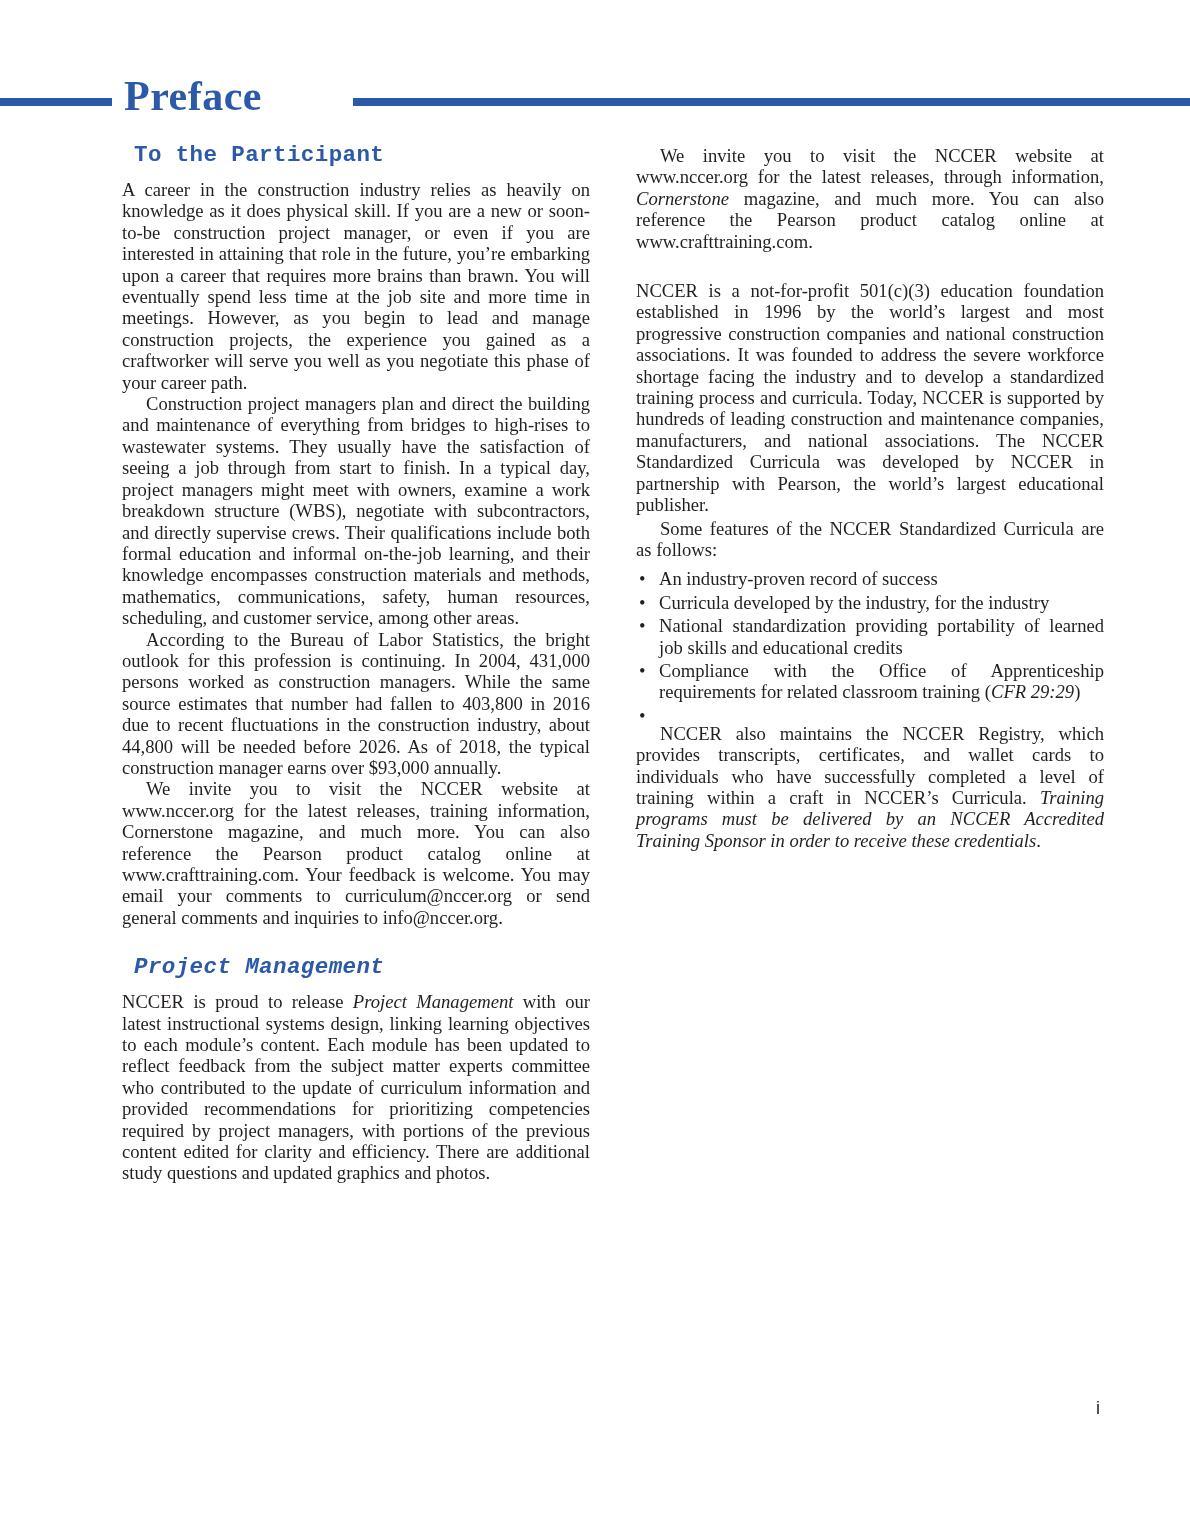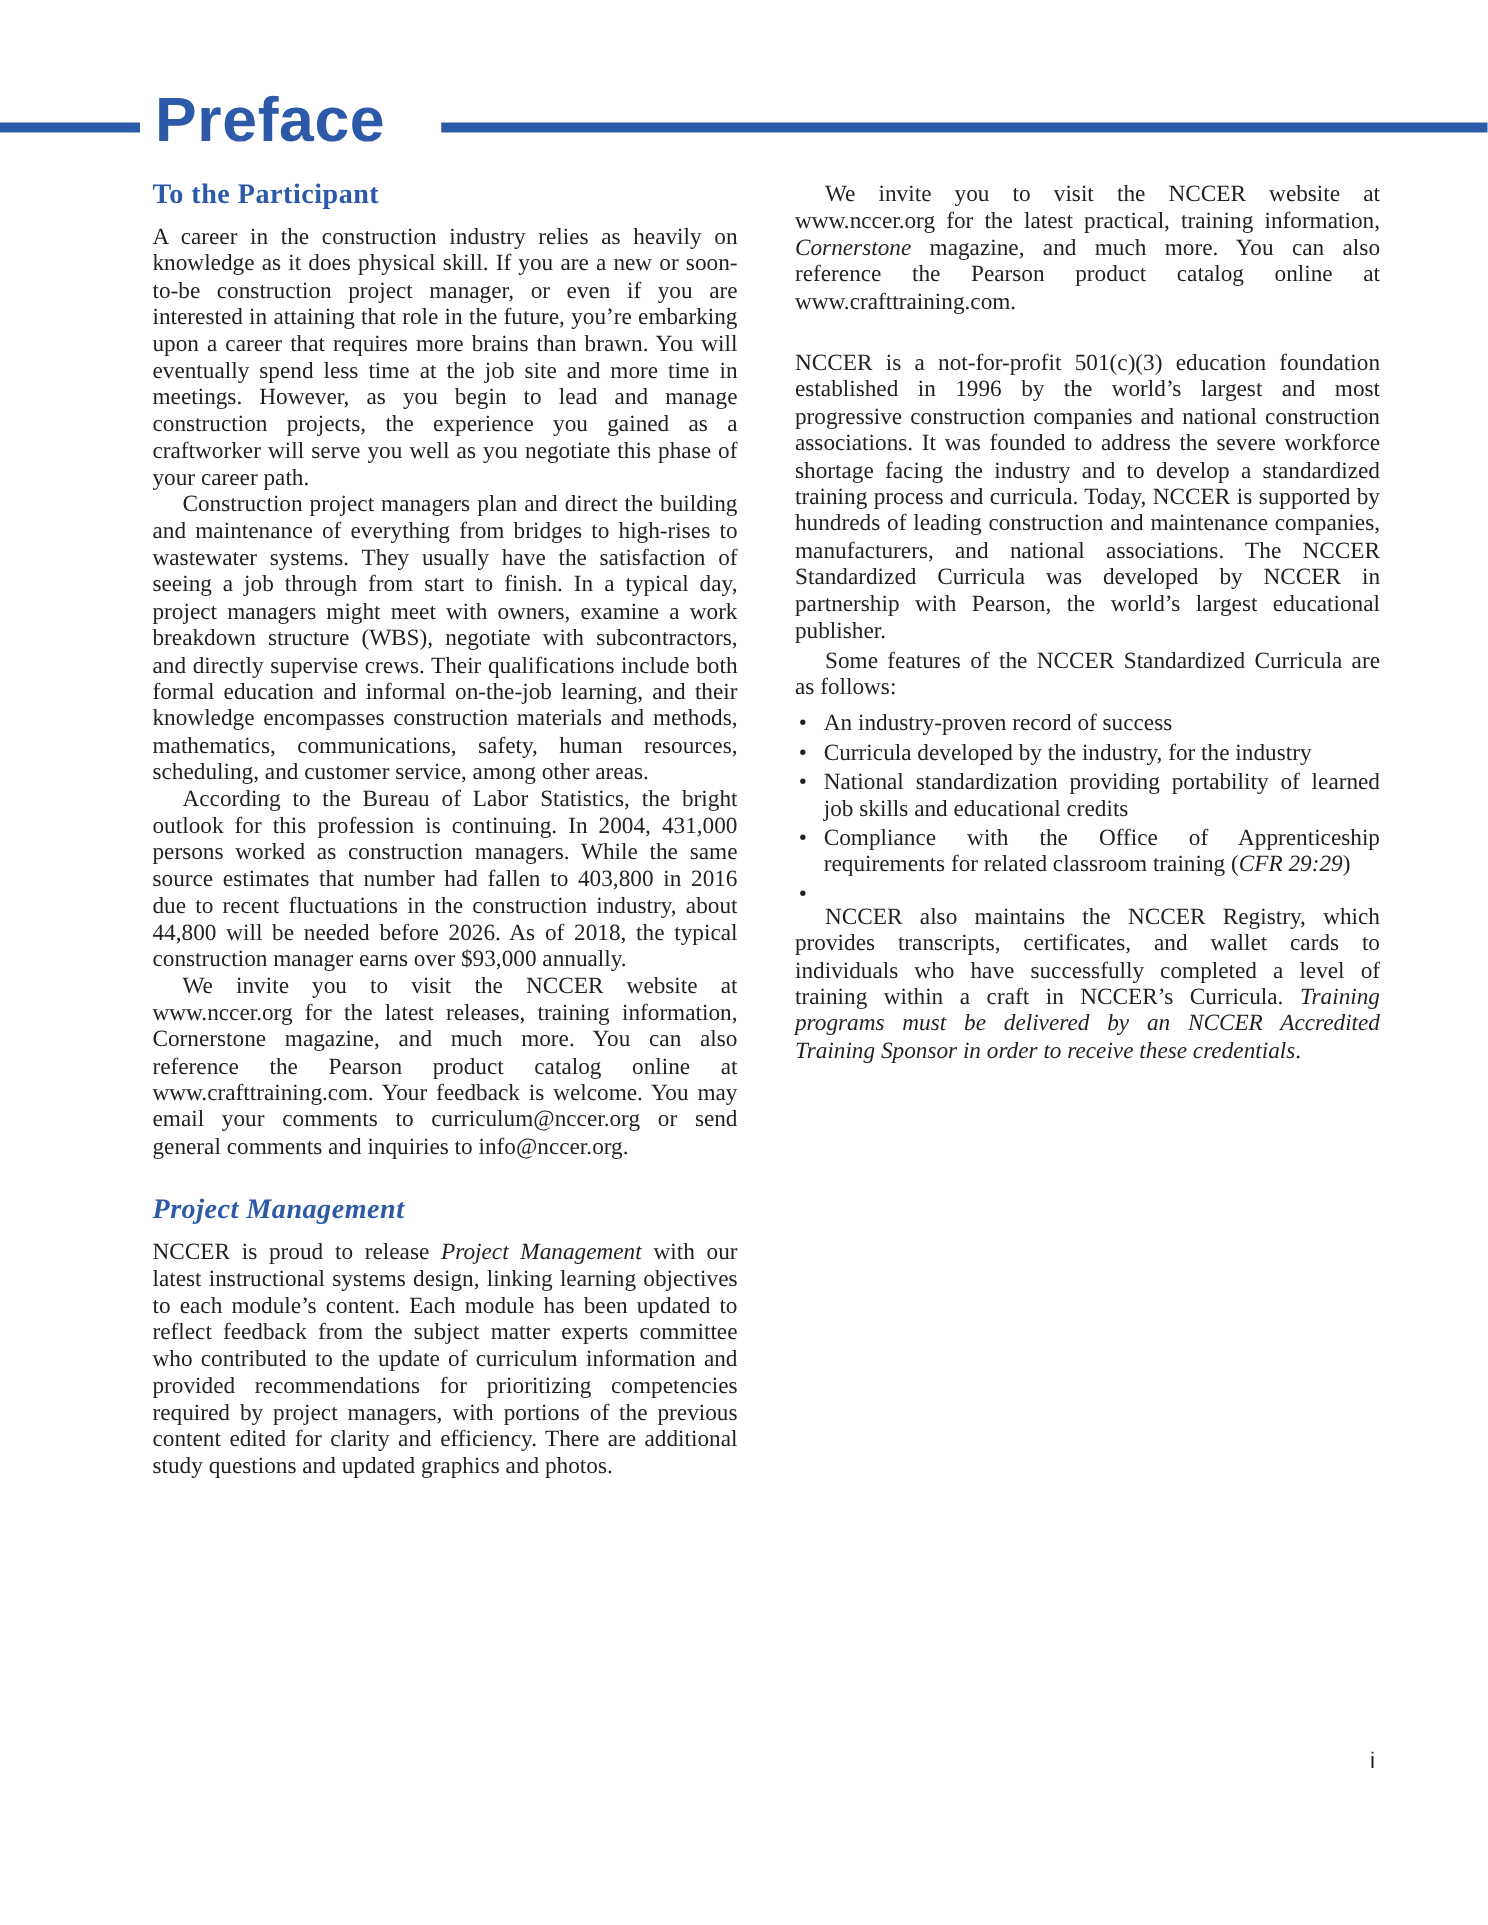--- a/index.html
+++ b/index.html
@@ -1,27 +1,27 @@
 <!DOCTYPE html>
 <html><head>
 <meta charset="utf-8">
 <style>
   html, body { margin: 0; padding: 0; background: #ffffff; }
   body { width: 1190px; height: 1540px; position: relative; overflow: hidden;
          font-family: "Liberation Serif", "DejaVu Serif", serif; color: #231f20; }
   .header { position: absolute; left: 0; top: 72px; width: 1190px; height: 56px; }
   .rule-left { position: absolute; left: 0; top: 26px; width: 112px; height: 8px; background: #2d5aa8; }
   .rule-right { position: absolute; left: 353px; top: 26px; right: 0; height: 8px; background: #2d5aa8; }
-  .title { position: absolute; left: 124px; top: -4px; font-family: Liberation Sans, sans-serif;
-           font-weight: bold; font-size: 50px; color: #2d5aa8; letter-spacing: 0.5px; line-height: 56px; }
+  .title { position: absolute; left: 124px; top: -4px; font-family: Liberation Serif, serif;
+           font-weight: bold; font-size: 42px; color: #2d5aa8; letter-spacing: 0.5px; line-height: 56px; }
   .col { position: absolute; top: 140px; width: 468px; }
   .col-left { left: 122px; }
   .col-right { left: 636px; top: 145px; }
-  h2 { font-family: Liberation Serif, serif; font-weight: bold; font-size: 22.5px;
-       color: #2d5aa8; margin: 0 0 9px 0; letter-spacing: 0.4px; line-height: 30px; }
+  h2 { font-family: Liberation Mono, monospace; font-weight: bold; font-size: 22.5px;
+       color: #2d5aa8; margin: 0 0 9px 12px; letter-spacing: 0.4px; line-height: 30px; }
   h2.italic { font-style: italic; }
   p { margin: 0; font-size: 18.6px; line-height: 21.4px; text-align: justify; hyphens: manual; }
   p.indent { text-indent: 24px; }
   b { font-weight: normal; }
   ul { list-style: none; margin: 8px 0 0 0; padding: 0; }
   ul li { position: relative; padding-left: 23px; font-size: 18.6px; line-height: 21.4px; text-align: justify; margin-bottom: 2px; }
   ul li .bullet { position: absolute; left: 3px; top: 0; }
   .page-number { position: absolute; left: 1096px; top: 1398px; font-family: "Liberation Sans", "DejaVu Sans", sans-serif; font-size: 18px; color: #231f20; }
   .gap-section { margin-top: 24px; }
 </style>
@@ -44,21 +44,21 @@
   </section>
 
   <section class="gap-section">
     <h2 class="italic">Project Management</h2>
     <p><span>NCCER is proud to release </span><i>Project Management</i><span> with our latest instructional systems design, linking learning objectives to each module’s content. Each module has been updated to reflect feedback from the subject matter experts committee who contributed to the update of curriculum information and provided recommendations for prioritizing competencies required by project managers, with portions of the previous content edited for clarity and efficiency. There are additional study questions and updated graphics and photos.</span></p>
   </section>
 </div>
 
 <div class="col col-right">
   <section>
-    <p class="indent"><span>We invite you to visit the NCCER website at </span><b>www.nccer.org</b><span> for the latest practical, training information, </span><i>Cornerstone</i><span> magazine, and much more. You can also reference the Pearson product catalog online at </span><b>www.crafttraining.com</b><span>.</span></p>
+    <p class="indent"><span>We invite you to visit the NCCER website at </span><b>www.nccer.org</b><span> for the latest releases, through information, </span><i>Cornerstone</i><span> magazine, and much more. You can also reference the Pearson product catalog online at </span><b>www.crafttraining.com</b><span>.</span></p>
   </section>
 
   <section class="gap-section" style="margin-top:28px">
     <p>NCCER is a not-for-profit 501(c)(3) education foundation established in 1996 by the world’s largest and most progressive construction companies and national construction associations. It was founded to address the severe workforce shortage facing the industry and to develop a standardized training process and curricula. Today, NCCER is supported by hundreds of leading construction and maintenance companies, manufacturers, and national associations. The NCCER Standardized Curricula was developed by NCCER in partnership with Pearson, the world’s largest educational publisher.</p>
     <p class="indent" style="margin-top:2px">Some features of the NCCER Standardized Curricula are as follows:</p>
     <ul>
       <li><span class="bullet">•</span><span>An industry-proven record of success</span></li>
       <li><span class="bullet">•</span><span>Curricula developed by the industry, for the industry</span></li>
       <li><span class="bullet">•</span><span>National standardization providing portability of learned job skills and educational credits</span></li>
       <li><span class="bullet">•</span><span>Compliance with the Office of Apprenticeship requirements for related classroom training (</span><i>CFR 29:29</i><span>)</span></li>

